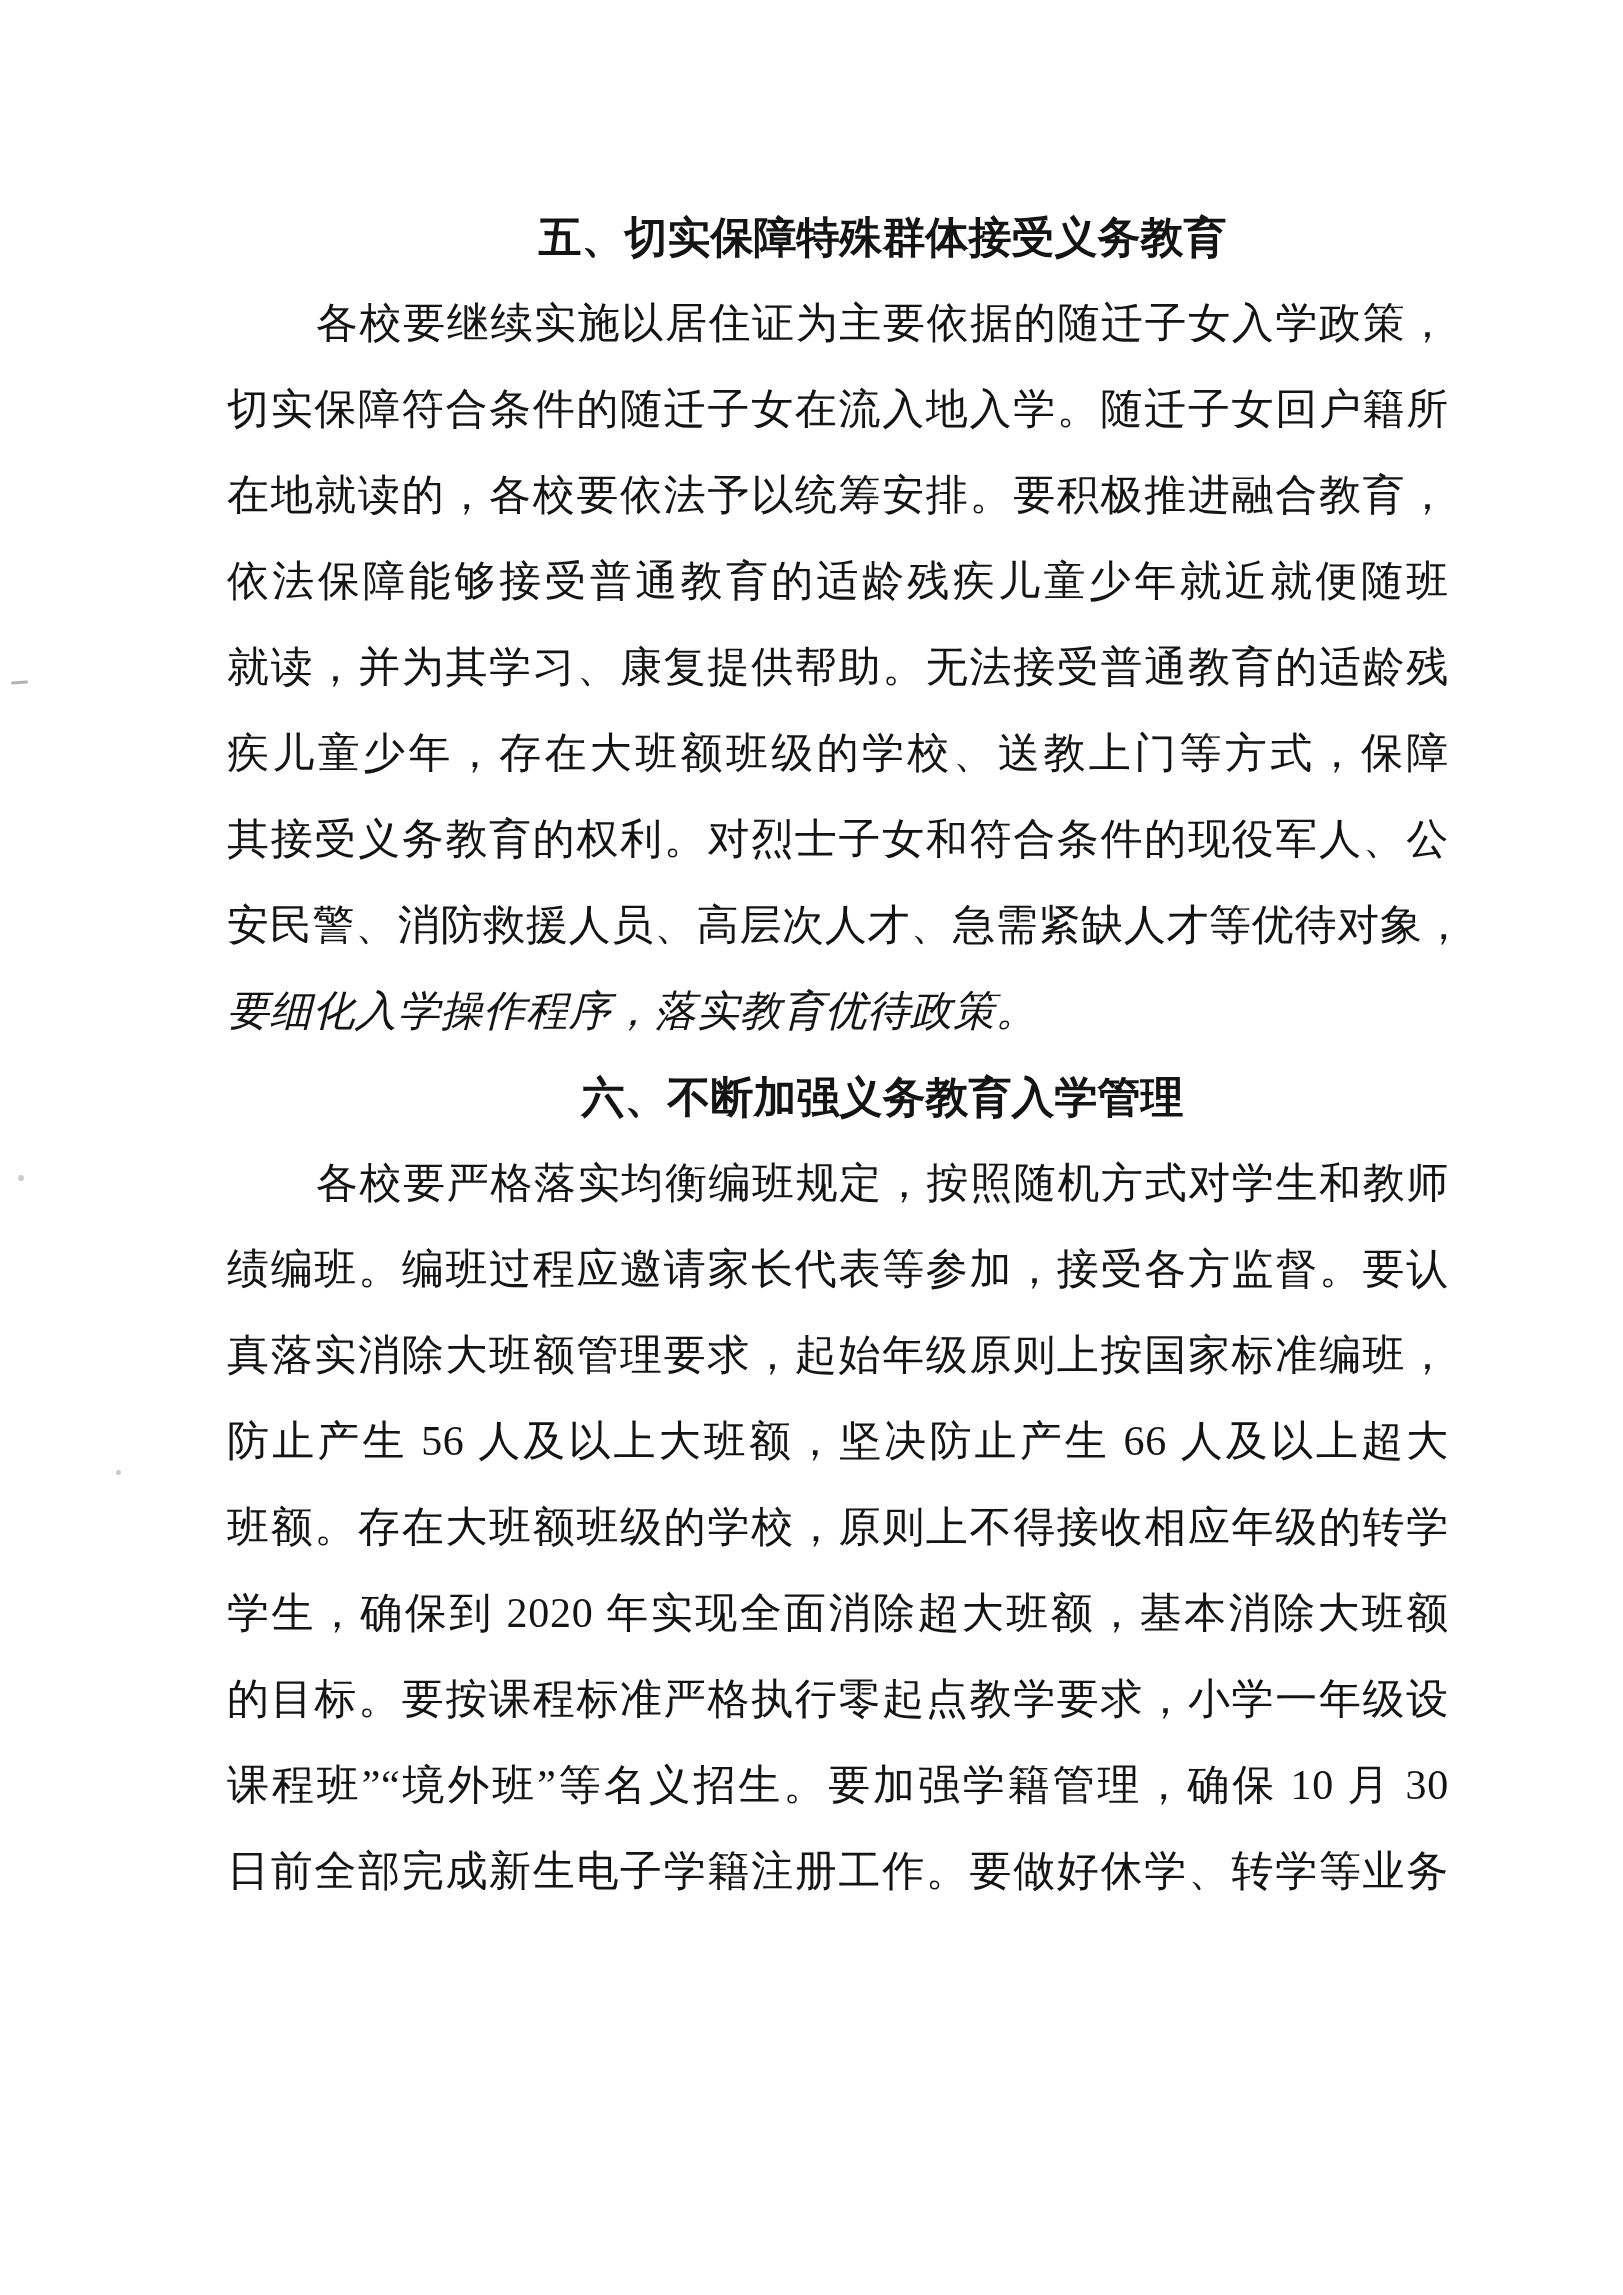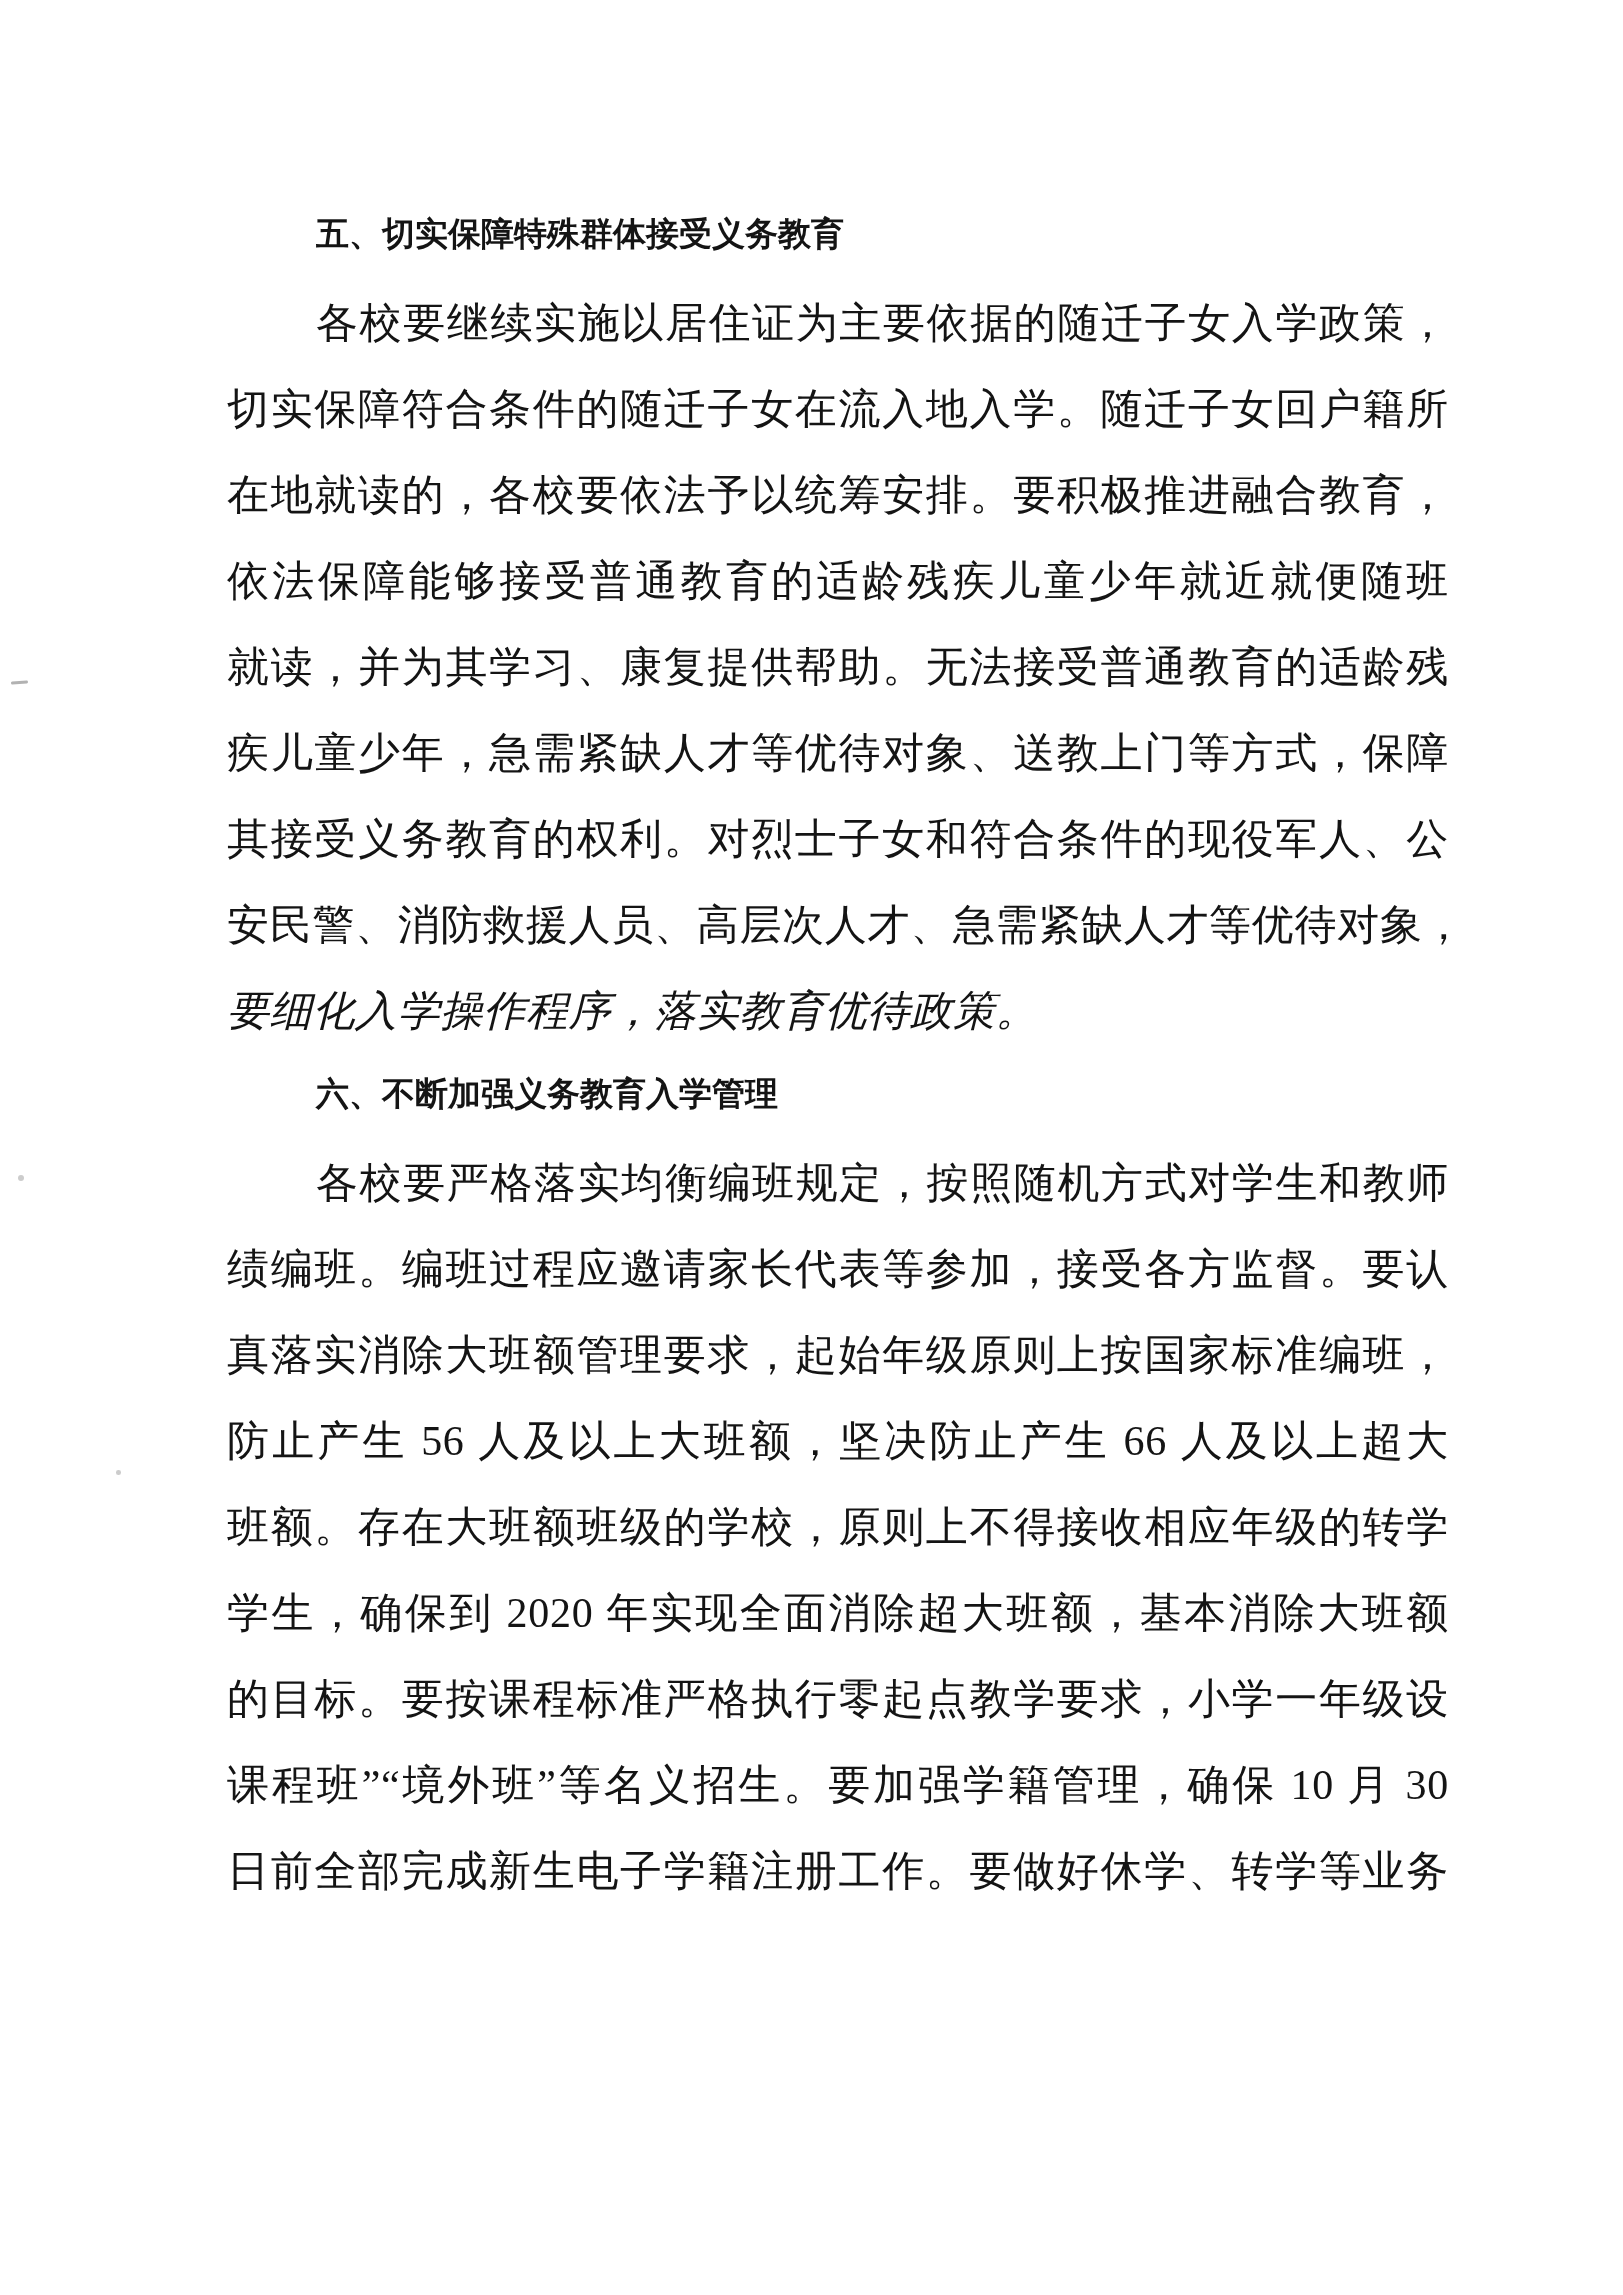--- a/index.html
+++ b/index.html
@@ -37,25 +37,25 @@
     text-indent: 89px;
   }
   .line.noj {
     text-align: left;
     text-align-last: auto;
     font-style: italic;
   }
   .heading {
     height: 86px;
     line-height: 86px;
-    font-size: 33px;
+    font-size: 43px;
     font-weight: 700;
-    font-family: Liberation Mono, monospace;
+    font-family: Liberation Sans, sans-serif;
     text-indent: 89px;
-    text-align: left;
+    text-align: center;
     text-align-last: auto;
     white-space: nowrap;
   }
   
   .artifact {
     position: absolute;
     background: #555;
     border-radius: 1.3px;
   }
   .artifact.a1 { left: 10.5px;  top: 681px; width: 17px; height: 3.3px; opacity: 0.45; transform: rotate(-4deg); }
@@ -73,21 +73,21 @@
 
   <div class="textblock">
 
     <div class="heading">五、切实保障特殊群体接受义务教育</div>
 
     <div class="line first">各校要继续实施以居住证为主要依据的随迁子女入学政策，</div>
     <div class="line">切实保障符合条件的随迁子女在流入地入学。随迁子女回户籍所</div>
     <div class="line">在地就读的，各校要依法予以统筹安排。要积极推进融合教育，</div>
     <div class="line">依法保障能够接受普通教育的适龄残疾儿童少年就近就便随班</div>
     <div class="line">就读，并为其学习、康复提供帮助。无法接受普通教育的适龄残</div>
-    <div class="line">疾儿童少年，急需紧缺人才等优待对象、送教上门等方式，保障</div>
+    <div class="line">疾儿童少年，存在大班额班级的学校、送教上门等方式，保障</div>
     <div class="line">其接受义务教育的权利。对烈士子女和符合条件的现役军人、公</div>
     <div class="line">安民警、消防救援人员、高层次人才、急需紧缺人才等优待对象，</div>
     <div class="line noj">要细化入学操作程序，落实教育优待政策。</div>
 
     <div class="heading">六、不断加强义务教育入学管理</div>
 
     <div class="line first">各校要严格落实均衡编班规定，按照随机方式对学生和教师</div>
     <div class="line">绩编班。编班过程应邀请家长代表等参加，接受各方监督。要认</div>
     <div class="line">真落实消除大班额管理要求，起始年级原则上按国家标准编班，</div>
     <div class="line">防止产生 56 人及以上大班额，坚决防止产生 66 人及以上超大</div>

